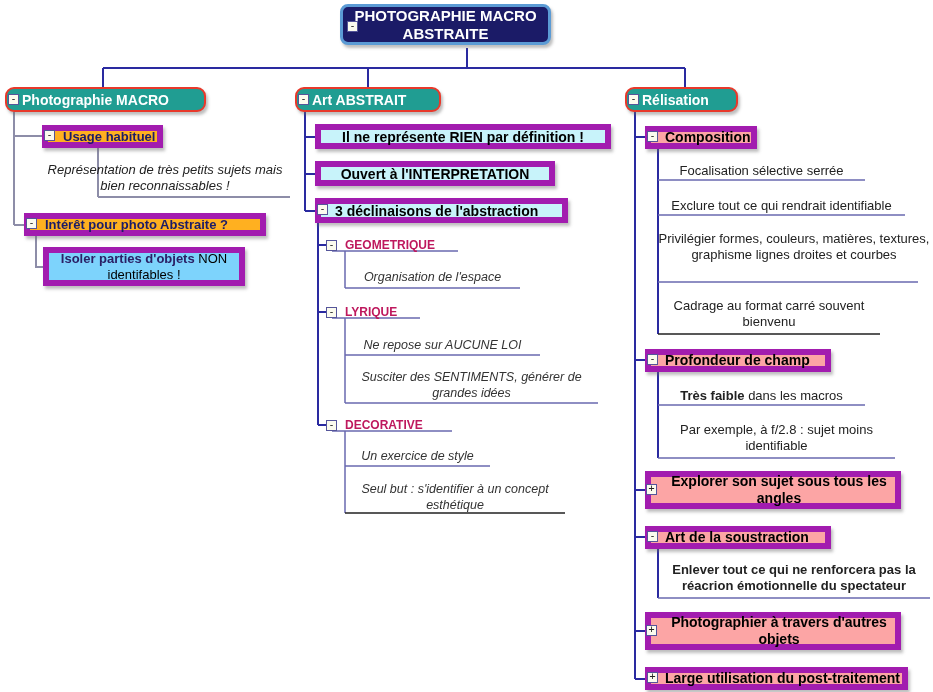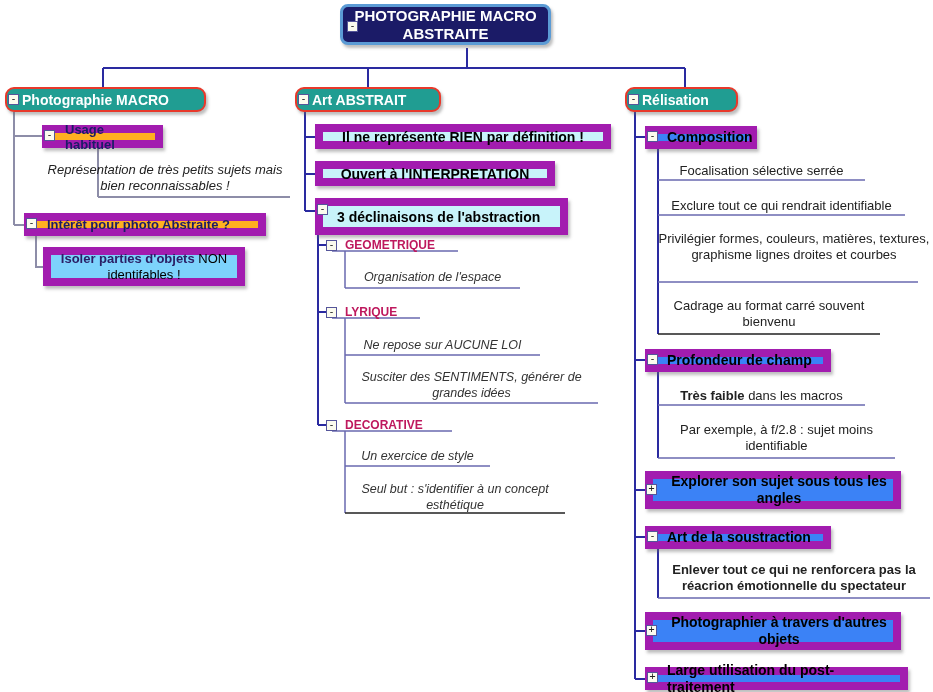--- a/index.html
+++ b/index.html
@@ -1,30 +1,30 @@
 <!DOCTYPE html>
 <html><head>
 <meta charset="utf-8">
 <style>
   html,body{margin:0;padding:0;background:#fff;}
   #canvas{position:relative;width:933px;height:692px;background:#ffffff;overflow:hidden;
           font-family:"Liberation Sans","DejaVu Sans",sans-serif;}
   svg.wires{position:absolute;left:0;top:0;z-index:1;}
   .box{position:absolute;box-sizing:border-box;z-index:2;display:flex;align-items:center;
-       border:8px solid #a21caf;font-weight:bold;box-shadow:2px 3px 3px rgba(110,110,110,.45);}
+       border:6px solid #a21caf;font-weight:bold;box-shadow:2px 3px 3px rgba(110,110,110,.45);}
   .center{justify-content:center;text-align:center;}
   .root{background:#1b1b67;color:#fff;border:3px solid #5b9bd5;border-radius:8px;
         font-size:15px;line-height:18px;}
   .teal{background:#209d92;color:#fff;border:2px solid #e8392b;border-radius:9px;
         font-size:14px;padding-left:15px;}
   .orange{background:#ffb020;color:#1b1b67;font-size:13px;padding-left:15px;}
   .pink{background:#7dd3fc;color:#000;font-size:13px;line-height:16px;font-weight:normal;}
   .pink b{color:#2a2066;}
   .cyan{background:#c8f3fa;color:#000;font-size:14px;}
-  .yellow{background:#3b82f6;color:#000;font-size:14px;line-height:17px;}
+  .yellow{background:#fca5a5;color:#000;font-size:14px;line-height:17px;}
   .padl{padding-left:14px;justify-content:flex-start;}
   .fork{position:absolute;z-index:2;text-align:center;color:#222;font-size:13px;line-height:16px;}
   .italic{font-style:italic;font-size:12.5px;color:#333;}
   .redhead{color:#be185d;font-weight:bold;font-size:12px;text-align:left;}
   .fold{position:absolute;z-index:5;width:11px;height:11px;box-sizing:border-box;background:#fbfbee;
         border:1px solid #55559a;color:#222;font-size:10px;line-height:8px;text-align:center;
         font-family:"DejaVu Sans Mono",monospace;cursor:pointer;}
 </style>
 </head>
 <body>
@@ -85,21 +85,21 @@
   </div>
 
   <div class="box cyan center" style="left:315px;top:124px;width:296px;height:25px;">
     <span>Il ne représente RIEN par définition !</span>
   </div>
 
   <div class="box cyan center" style="left:315px;top:161px;width:240px;height:25px;">
     <span>Ouvert à l'INTERPRETATION</span>
   </div>
 
-  <div class="box cyan padl" style="left:315px;top:198px;width:253px;height:37px;">
+  <div class="box cyan padl" style="left:315px;top:198px;width:253px;height:25px;">
     <span>3 déclinaisons de l'abstraction</span>
   </div>
   <span class="fold" style="left:317px;top:204px;">-</span>
 
   <div class="fork redhead" style="left:345px;top:237px;width:115px;">
     <span>GEOMETRIQUE</span>
   </div>
   <span class="fold" style="left:326px;top:240px;">-</span>
 
   <div class="fork italic" style="left:345px;top:269px;width:175px;">

